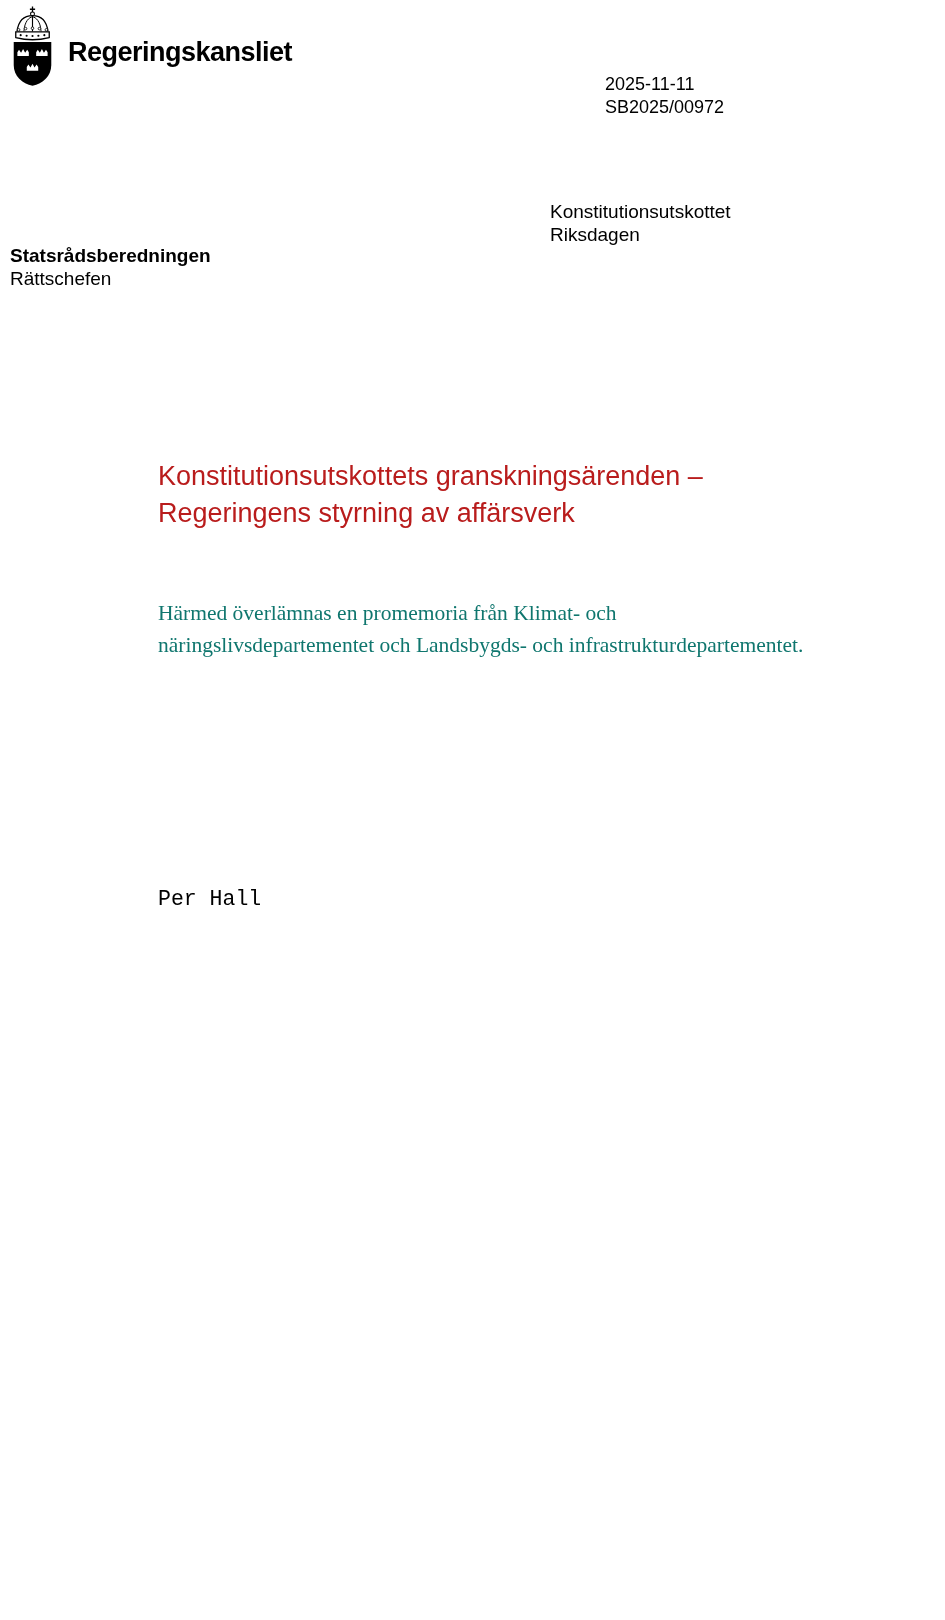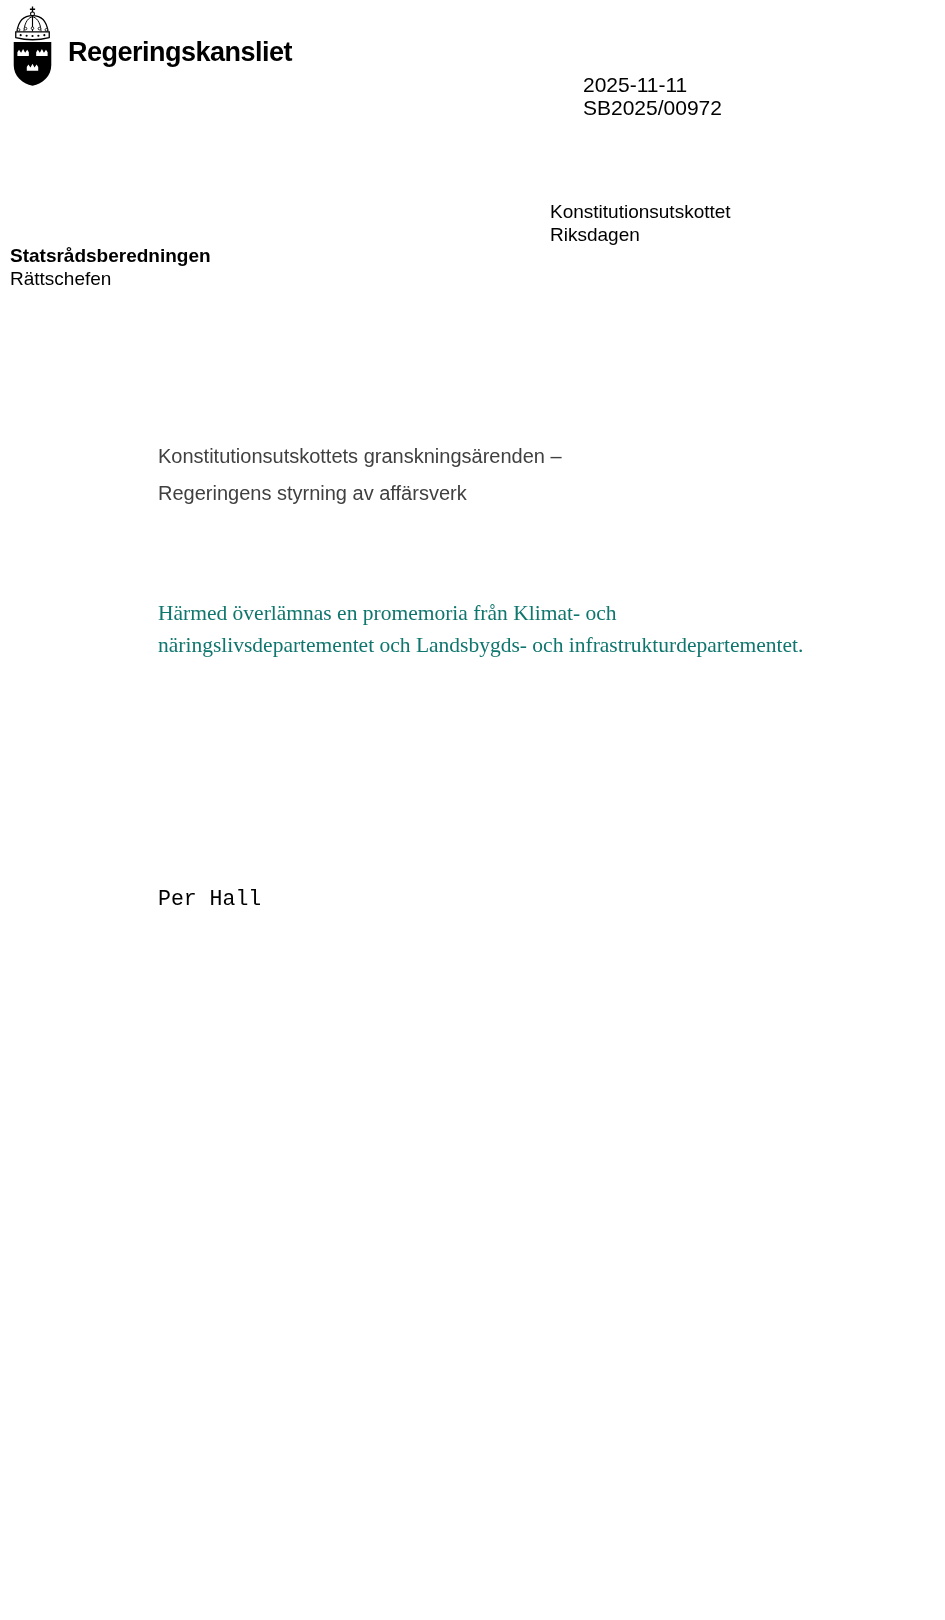--- a/index.html
+++ b/index.html
@@ -34,23 +34,23 @@
     left: 68px;
     top: 37px;
     font-size: 27px;
     font-weight: bold;
     letter-spacing: -0.5px;
     white-space: nowrap;
   }
   
   .ref-block {
     position: absolute;
-    left: 583px;
+    left: 605px;
     top: 73px;
-    font-size: 21px;
+    font-size: 18px;
     line-height: 23px;
   }
   
   .sender-block {
     position: absolute;
     left: 10px;
     top: 200px;
     font-size: 19px;
     line-height: 23px;
   }
@@ -60,25 +60,25 @@
     position: absolute;
     left: 550px;
     top: 200px;
     font-size: 19px;
     line-height: 23px;
   }
   
   .doc-title {
     position: absolute;
     left: 158px;
-    top: 438px;
-    font-size: 20px;
+    top: 458px;
+    font-size: 27px;
     line-height: 37px;
     font-weight: normal;
-    color: #404040;
+    color: #b91c1c;
     white-space: nowrap;
   }
   
   .body-text {
     font-family: "Liberation Serif", "DejaVu Serif", serif;
     font-size: 21.5px;
     line-height: 32px;
     color: #0f766e;
     white-space: nowrap;
   }

